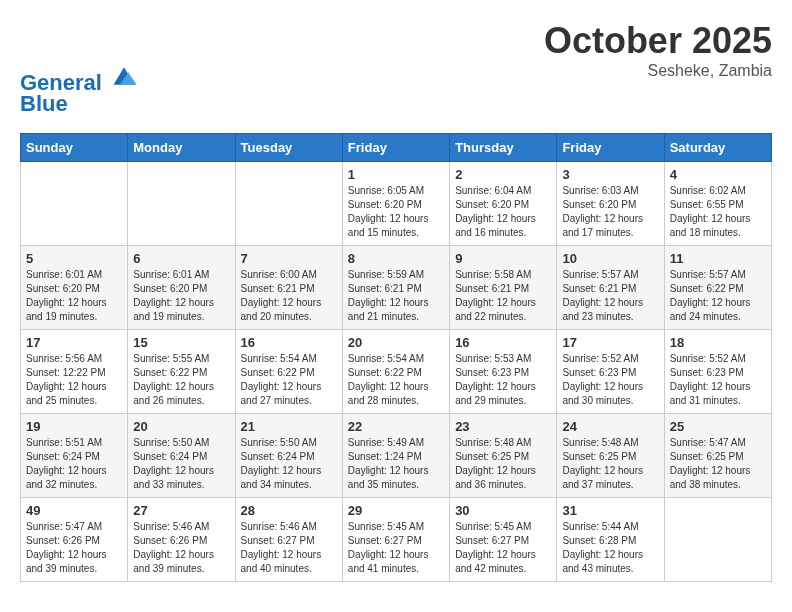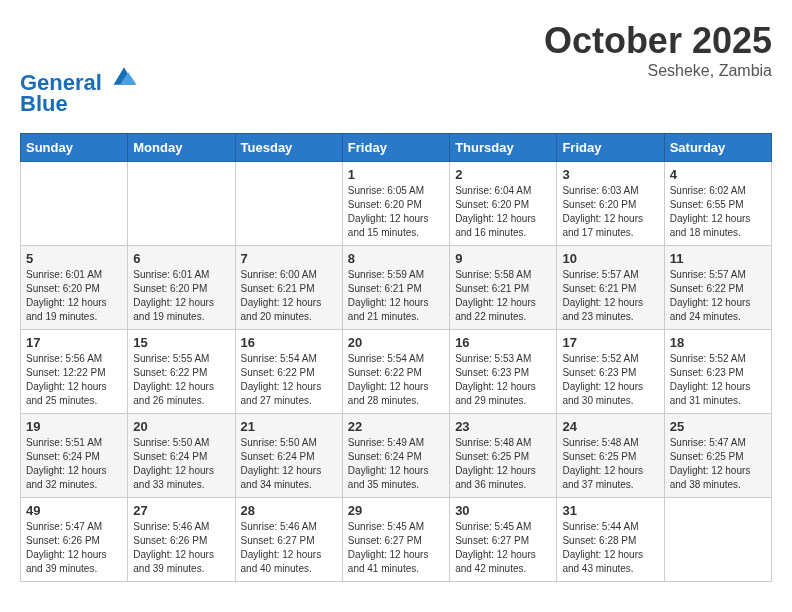--- a/index.html
+++ b/index.html
@@ -280,21 +280,21 @@
         <td>
           <span class="day-num">21</span>
           <div class="day-info" style="white-space: pre-line;">Sunrise: 5:50 AM
 Sunset: 6:24 PM
 Daylight: 12 hours
 and 34 minutes.</div>
         </td>
         <td>
           <span class="day-num">22</span>
           <div class="day-info" style="white-space: pre-line;">Sunrise: 5:49 AM
-Sunset: 6:24 PM
+Sunset: 1:24 PM
 Daylight: 12 hours
 and 35 minutes.</div>
         </td>
         <td>
           <span class="day-num">23</span>
           <div class="day-info" style="white-space: pre-line;">Sunrise: 5:48 AM
 Sunset: 6:25 PM
 Daylight: 12 hours
 and 36 minutes.</div>
         </td>

